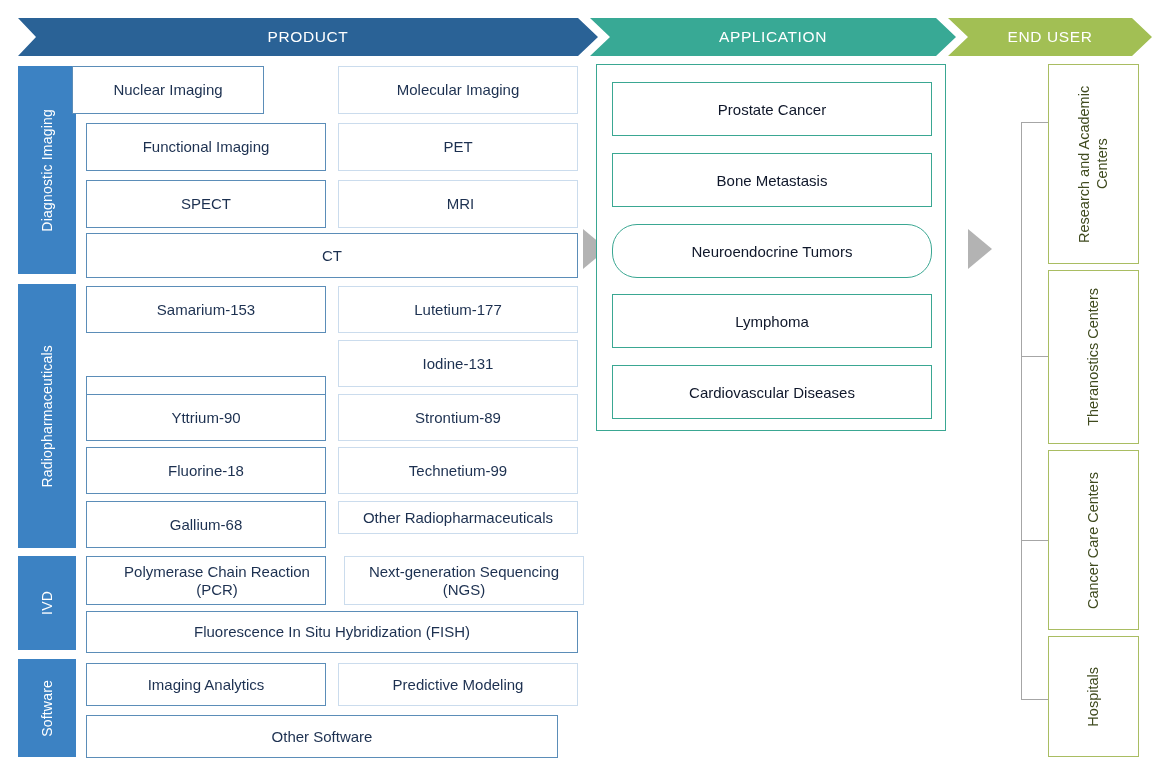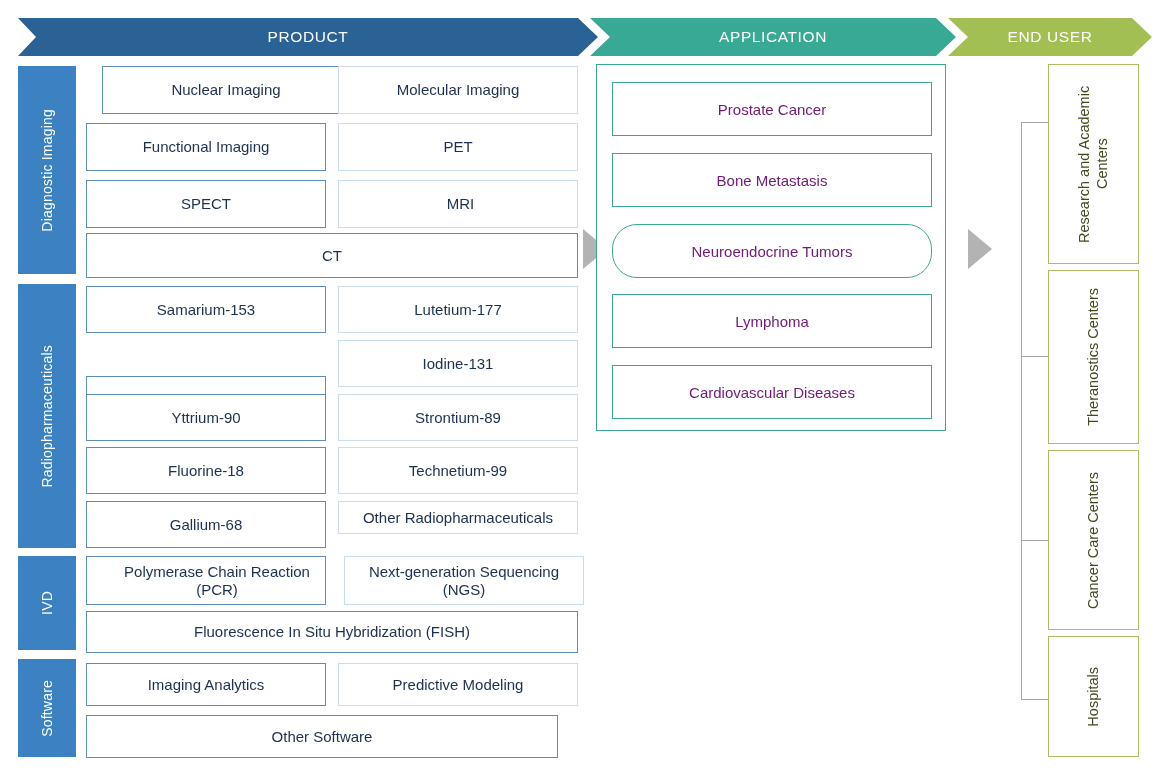--- a/index.html
+++ b/index.html
@@ -113,21 +113,21 @@
     left: 612px;
     width: 320px;
     height: 54px;
     border: 1.6px solid #3aa792;
     background: #ffffff;
     box-sizing: border-box;
     display: flex;
     align-items: center;
     justify-content: center;
     font-size: 15px;
-    color: #701a75;
+    color: #0f172a;
   }
 
   
   .arrow {
     position: absolute;
     width: 0;
     height: 0;
     border-top: 20px solid transparent;
     border-bottom: 20px solid transparent;
     border-left: 24px solid #b3b3b3;
@@ -201,21 +201,21 @@
 <div class="cat cat-radio">
   <span>Radiopharmaceuticals</span>
 </div>
 <div class="cat cat-ivd">
   <span>IVD</span>
 </div>
 <div class="cat cat-software">
   <span>Software</span>
 </div>
 
-<div class="prod-box dark" style="left:102px;  top:66px;  width:248px; height:48px;">Nuclear Imaging</div>
+<div class="prod-box dark" style="left:72px;  top:66px;  width:192px; height:48px;">Nuclear Imaging</div>
 <div class="prod-box light" style="left:338px; top:66px;  width:240px; height:48px;">Molecular Imaging</div>
 
 <div class="prod-box dark" style="left:86px;  top:123px; width:240px; height:48px;">Functional Imaging</div>
 <div class="prod-box light" style="left:338px; top:123px; width:240px; height:48px;">PET</div>
 
 <div class="prod-box dark" style="left:86px;  top:180px; width:240px; height:48px;">SPECT</div>
 <div class="prod-box light" style="left:338px; top:180px; width:240px; height:48px;padding-left:11px;">MRI</div>
 
 <div class="prod-box dark" style="left:86px;  top:233px; width:492px; height:45px;">CT</div>
 

